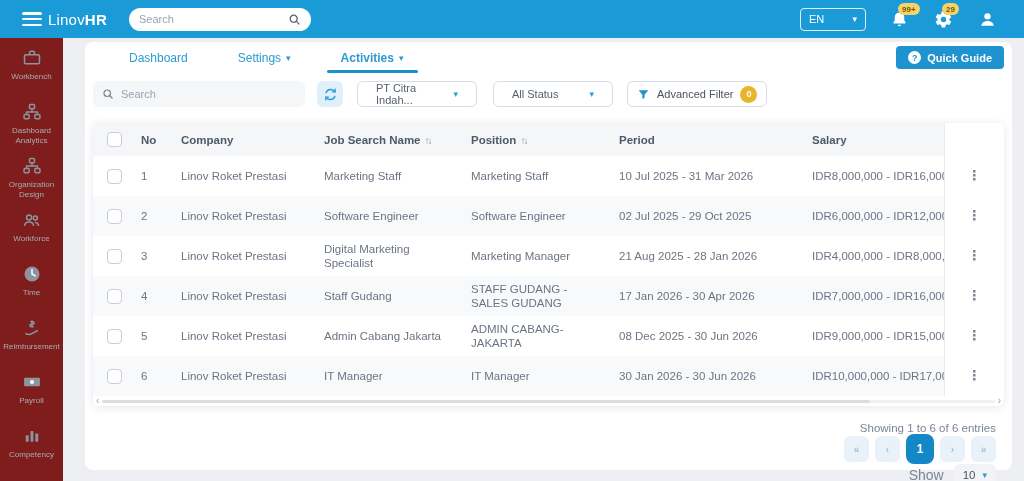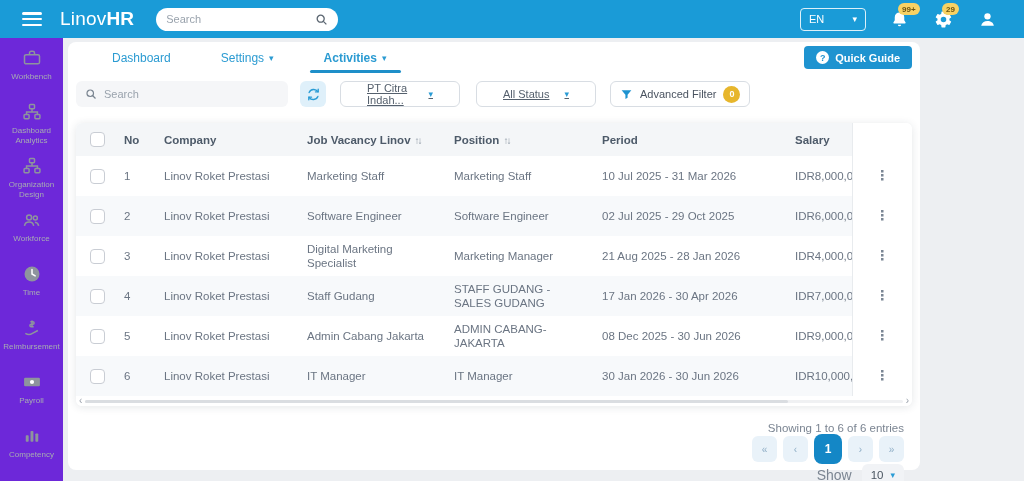--- a/index.html
+++ b/index.html
@@ -2,56 +2,56 @@
 <html><head>
 <meta charset="utf-8">
 <style>
   * { margin:0; padding:0; box-sizing:border-box; }
   html,body { width:1024px; height:481px; overflow:hidden; font-family:"Liberation Sans","DejaVu Sans",sans-serif; background:#EDEFF2; }
 
   
   .topbar { position:absolute; left:0; top:0; width:1024px; height:38px; background:#1A9BD7; display:flex; align-items:center; z-index:10; }
   .hamburger { width:20px; height:14px; margin-left:22px; display:flex; flex-direction:column; justify-content:space-between; cursor:pointer; }
   .hamburger span { display:block; height:2.5px; background:#fff; border-radius:2px; }
-  .logo { margin-left:18px; color:#fff; font-size:19px; letter-spacing:.2px; }
+  .logo { margin-left:6px; color:#fff; font-size:15px; letter-spacing:.2px; }
   .logo .l1 { font-weight:500; } .logo .l2 { font-weight:800; }
   .top-search { margin-left:22px; width:182px; height:23px; background:#fff; border-radius:12px; display:flex; align-items:center; padding:0 10px; }
   .top-search input { border:none; outline:none; flex:1; font-size:11px; color:#4a5560; background:transparent; font-family:inherit; }
   .top-search input::placeholder { color:#9AA3AD; }
   .top-right { margin-left:auto; display:flex; align-items:center; gap:22px; margin-right:26px; }
   .lang-box { width:66px; height:23px; border:1px solid rgba(255,255,255,.85); border-radius:4px; color:#fff; font-size:11px; display:flex; align-items:center; justify-content:space-between; padding:0 8px; cursor:pointer; }
   .lang-caret { font-size:9px; }
   .icon-wrap { position:relative; width:22px; height:22px; display:flex; align-items:center; justify-content:center; cursor:pointer; }
   .icon-wrap svg { display:block; }
   .yellow-badge { position:absolute; top:-5px; left:10px; background:#F8D264; color:#6E5512; font-size:8px; font-weight:bold; padding:1.5px 4px; border-radius:8px; white-space:nowrap; }
 
   
-  .sidebar { position:absolute; left:0; top:38px; width:63px; bottom:0; background:#6d28d9; display:flex; flex-direction:column; align-items:center; padding-top:10px; z-index:5; }
+  .sidebar { position:absolute; left:0; top:38px; width:63px; bottom:0; background:#7f1d1d; display:flex; flex-direction:column; align-items:center; padding-top:10px; z-index:5; }
   .side-item { width:100%; height:54px; display:flex; flex-direction:column; align-items:center; justify-content:flex-start; cursor:pointer; color:#8E949D; }
   .side-item .lbl { margin-top:4px; font-size:8px; color:#A7ACB2; text-align:center; line-height:1.25; padding:0 2px; }
 
   
-  .main-card { position:absolute; left:68px; top:42px; width:852px; bottom:11px; background:#fff; border-radius:8px; }
+  .main-card { position:absolute; left:85px; top:42px; width:927px; bottom:11px; background:#fff; border-radius:8px; }
 
   
   .tab-row { position:relative; height:31px; display:flex; align-items:center; padding-left:30px; }
   .tab { position:relative; height:100%; display:flex; align-items:center; gap:5px; padding:0 14px; margin-right:22px; color:#2B9BD2; font-size:12px; cursor:pointer; }
   .tab .caret { font-size:9px; margin-top:1px; }
   .tab.active { font-weight:bold; }
   .tab.active::after { content:""; position:absolute; left:0; right:0; bottom:0; height:3px; background:#1E8FC9; border-radius:2px; }
   .quick-guide { position:absolute; right:8px; top:4px; height:23px; background:#1E93D0; color:#fff; font-size:11px; font-weight:600; border-radius:4px; display:flex; align-items:center; gap:6px; padding:0 12px; cursor:pointer; }
   .qg-circle { width:13px; height:13px; border-radius:50%; background:#fff; color:#1E93D0; font-size:9px; font-weight:bold; display:flex; align-items:center; justify-content:center; }
 
   
   .filter-row { display:flex; align-items:center; padding:8px 8px 6px 8px; gap:12px; }
   .f-search { width:212px; height:26px; background:#F5F6F8; border-radius:6px; display:flex; align-items:center; padding:0 9px; gap:7px; }
   .f-search input { border:none; outline:none; background:transparent; flex:1; font-size:11px; color:#55606D; font-family:inherit; }
   .f-search input::placeholder { color:#9AA3AD; }
   .refresh-btn { width:26px; height:26px; background:#DFF0FA; border-radius:6px; display:flex; align-items:center; justify-content:center; cursor:pointer; }
-  .dd { height:26px; border:1px solid #D8DDE3; border-radius:6px; background:#fff; display:flex; align-items:center; justify-content:space-between; font-size:11px; color:#55606D; padding:0 26px; cursor:pointer;text-decoration:underline; }
+  .dd { height:26px; border:1px solid #D8DDE3; border-radius:6px; background:#fff; display:flex; align-items:center; justify-content:space-between; font-size:11px; color:#55606D; padding:0 18px; cursor:pointer; }
   .dd .caret { color:#2A9CD5; font-size:9px; margin-left:8px; }
   .dd-company { width:120px; margin-left:2px; }
   .dd-status { width:120px; margin-left:4px; }
   .adv-filter { height:26px; border:1px solid #D8DDE3; border-radius:6px; background:#fff; display:flex; align-items:center; gap:7px; padding:0 9px; margin-left:2px; font-size:11px; color:#4A5360; cursor:pointer; }
   .adv-badge { width:17px; height:17px; border-radius:50%; background:#E7B62C; color:#fff; font-size:9px; font-weight:bold; display:flex; align-items:center; justify-content:center; }
 
   
   .table-card { margin:10px 8px 0 8px; border-radius:6px; box-shadow:0 1px 8px rgba(33,48,66,.12); overflow:hidden; position:relative; background:#fff; }
   table { width:100%; border-collapse:collapse; table-layout:fixed; font-size:11.5px; color:#6B7583; }
   thead th { background:#F4F6F8; height:33px; font-weight:600; color:#4D5A69; text-align:left; padding-left:12px; white-space:nowrap; }
@@ -251,21 +251,21 @@
     </div>
   </div>
 
   <div class="table-card">
     <table>
       <thead>
         <tr>
           <th class="c-check"><span class="cb"></span></th>
           <th class="c-no">No</th>
           <th class="c-company">Company</th>
-          <th class="c-vac"><span>Job Vacancy Linov</span><span class="sort">↑↓</span></th>
+          <th class="c-vac"><span>Job Search Name</span><span class="sort">↑↓</span></th>
           <th class="c-pos"><span>Position</span><span class="sort">↑↓</span></th>
           <th class="c-period">Period</th>
           <th class="c-salary">Salary</th>
           <th class="c-action"></th>
         </tr>
       </thead>
       <tbody>
         <tr>
           <td class="c-check"><span class="cb"></span></td>
           <td class="c-no">1</td>

